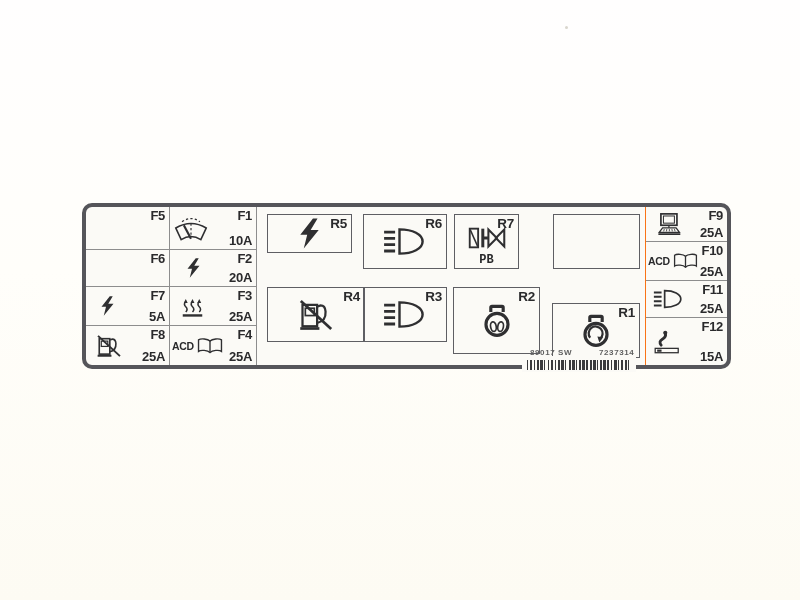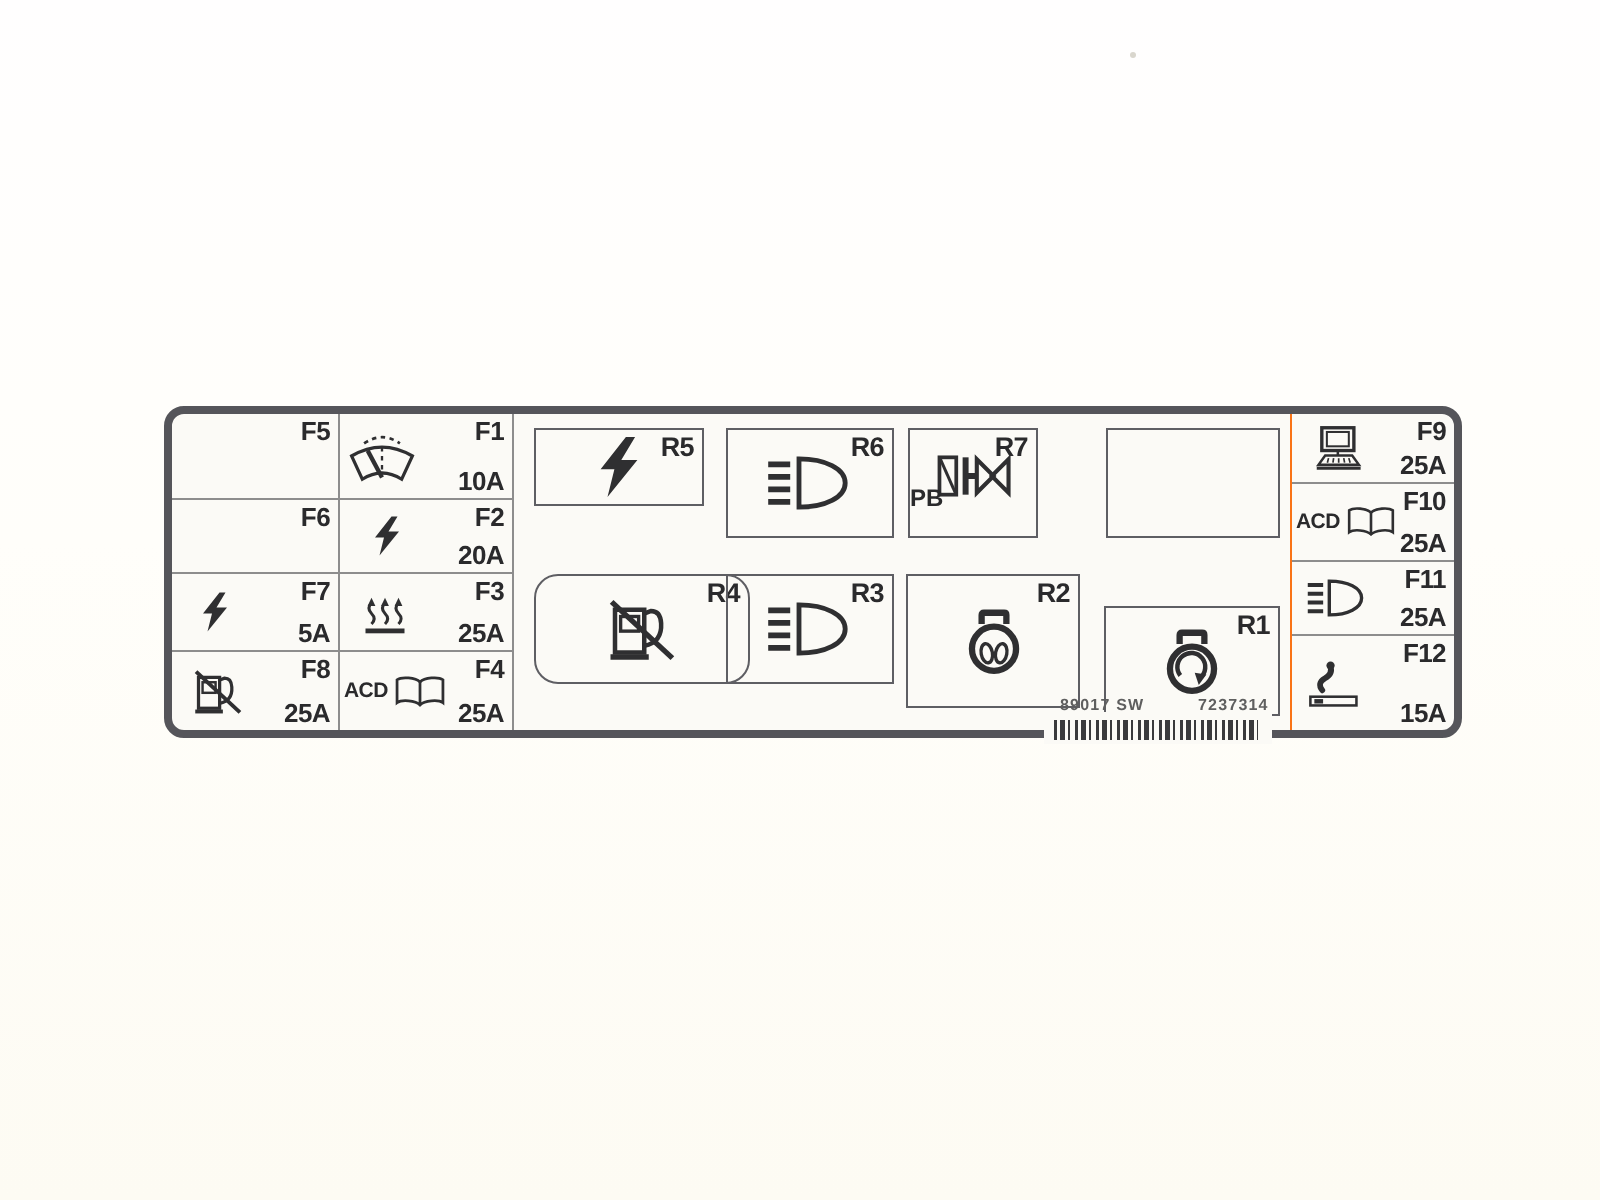--- a/index.html
+++ b/index.html
@@ -44,28 +44,28 @@
   
   .relay{
     position:absolute;border:1.5px solid #5e5e63;box-sizing:border-box;
     display:flex;align-items:center;justify-content:center;
   }
   .rlabel{
     position:absolute;top:1px;right:4px;font-weight:bold;font-size:13.5px;
     letter-spacing:-0.3px;color:#2a2a2c;
   }
   .rsub{
-    position:absolute;bottom:12px;left:0;right:0;
-    font-weight:bold;font-size:12px;color:#2a2a2c;
+    position:absolute;bottom:1px;left:0;right:0;text-align:center;
+    font-weight:bold;font-size:12px;color:#2a2a2c;font-family:Liberation Mono, monospace;
   }
   .r-r5{left:185px;top:11px;width:85px;height:39px;}
   .r-r6{left:281px;top:11px;width:84px;height:55px;}
   .r-r7{left:372px;top:11px;width:65px;height:55px;}
   .r-empty{left:471px;top:11px;width:87px;height:55px;}
-  .r-r4{left:185px;top:84px;width:108px;height:55px;border-radius:12px;}
+  .r-r4{left:185px;top:84px;width:98px;height:55px;}
   .r-r3{left:281px;top:84px;width:84px;height:55px;}
   .r-r2{left:371px;top:84px;width:87px;height:67px;}
   .r-r1{left:470px;top:84px;width:88px;height:55px;margin-top:16px;}
   .r-r7 .ricon{transform:translateY(-4px);}
   
   .code{
     position:absolute;top:146px;font-size:8px;line-height:8px;color:#5f5f5f;
     letter-spacing:0.6px;font-weight:bold;
   }
   .code-left{left:448px;}

